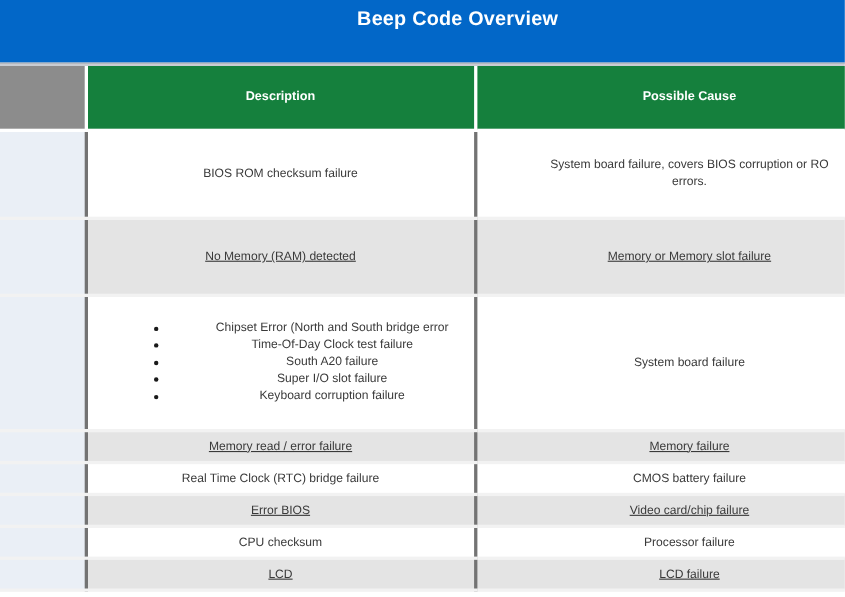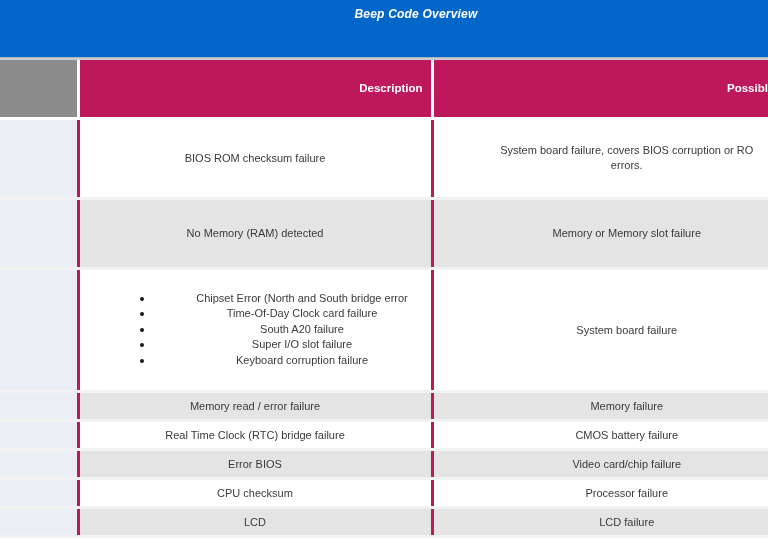--- a/index.html
+++ b/index.html
@@ -38,62 +38,61 @@
     height: 57px;
     background: #0267c8;
     color: #ffffff;
     display: flex;
     align-items: flex-start;
     justify-content: center;
     box-sizing: border-box;
     padding-top: 7px;
   }
   .title-text {
-    font-size: 12px;
+    font-size: 18px;
     font-weight: bold;
     letter-spacing: .2px;
     
     margin-left: 52px;
-    font-style: italic;
   }
 
   .rule {
     height: 3px;
     background: #c9ccd2;
     border-top: 1px solid #aeb3bb;
     box-sizing: border-box;
   }
 
   
   .grid {
     width: 860px;
     border-collapse: collapse;
     table-layout: fixed;
   }
   .grid col.c-beeps  { width: 118px; }
   .grid col.c-desc   { width: 354px; }
   .grid col.c-cause  { width: 388px; }
 
   .grid th, .grid td {
-    border-right: 3px solid #be185d;
+    border-right: 3px solid #737373;
     border-bottom: 3px solid #f2f2f2;
     vertical-align: middle;
     padding: 0 8px;
     box-sizing: border-box;
   }
   .grid th:last-child, .grid td:last-child { border-right: none; }
 
   
   .grid thead th {
-    background: #be185d;
+    background: #15803d;
     color: #ffffff;
     font-size: 11.5px;
     font-weight: bold;
     height: 58px;
-    text-align: right;
+    text-align: center;
     border-bottom: 3px solid #ffffff;
     border-right: 3px solid #ffffff;
   }
 
   
   .grid tbody td {
     font-size: 11px;
     text-align: center;
     color: #3a3a3a;
   }
@@ -106,21 +105,21 @@
   }
   .grid thead th.col-beeps {
     background: #8c8c8c !important;
     color: #ffffff;
     text-align: left;
     padding-left: 8px;
   }
 
   
   tr.odd  td.stripe { background: #ffffff; }
-  tr.even td.stripe { background: #e4e4e4; }
+  tr.even td.stripe { background: #e4e4e4; text-decoration: underline; }
 
   
   td.bullets {
     text-align: left;
     padding-left: 46px;
   }
   td.bullets ul {
     margin: 0;
     padding: 0 0 0 14px;
     list-style: none;
@@ -192,21 +191,21 @@
           <td class="col-beeps"></td>
           <td class="stripe">No Memory (RAM) detected</td>
           <td class="stripe">Memory or Memory slot failure</td>
         </tr>
 
         <tr class="r3 odd">
           <td class="col-beeps"></td>
           <td class="stripe bullets">
             <ul>
               <li><span class="dot"></span><span>Chipset Error (North and South bridge error</span></li>
-              <li><span class="dot"></span><span>Time-Of-Day Clock card failure</span></li>
+              <li><span class="dot"></span><span>Time-Of-Day Clock test failure</span></li>
               <li><span class="dot"></span><span>South A20 failure</span></li>
               <li><span class="dot"></span><span>Super I/O slot failure</span></li>
               <li><span class="dot"></span><span>Keyboard corruption failure</span></li>
             </ul>
           </td>
           <td class="stripe">System board failure</td>
         </tr>
 
         <tr class="r4 even">
           <td class="col-beeps"></td>

